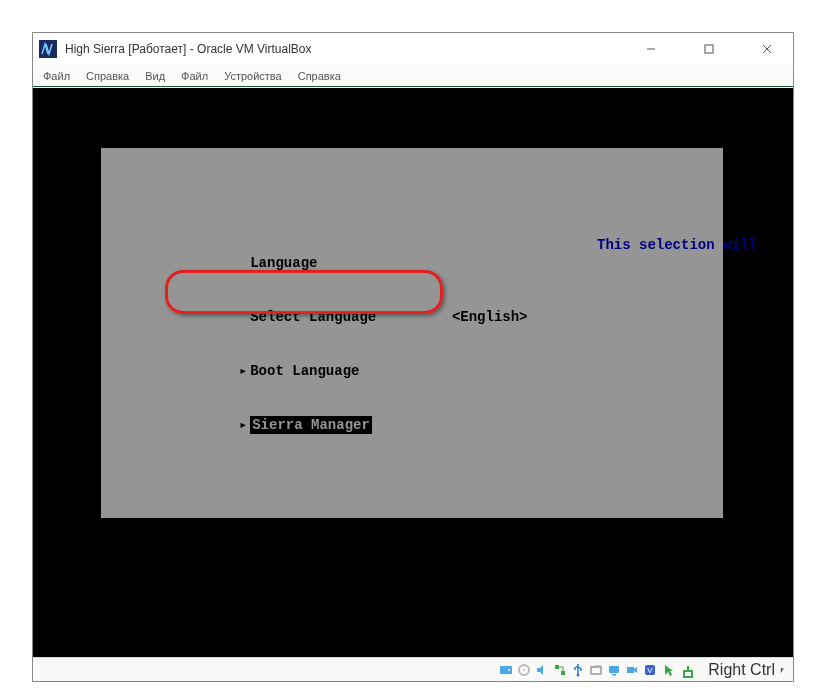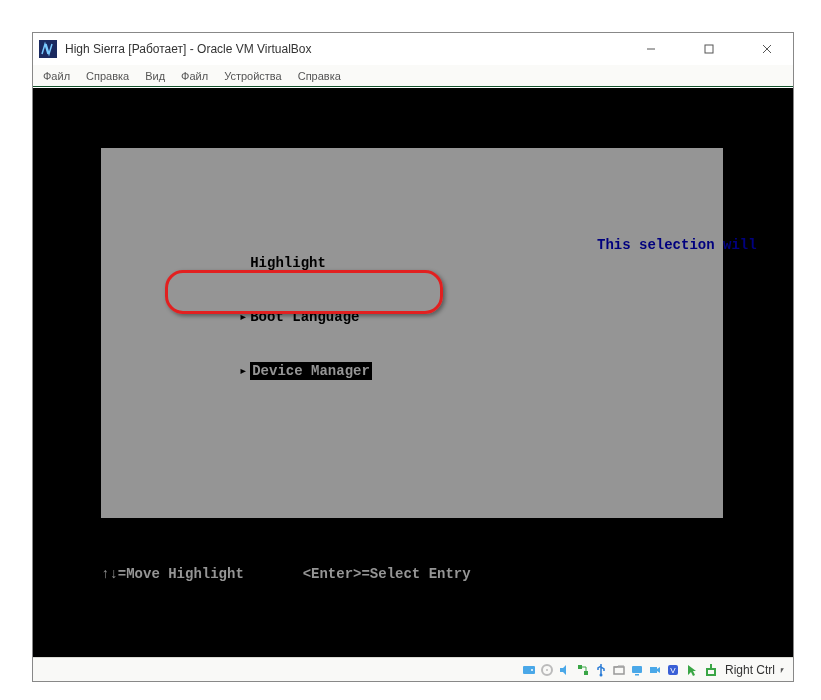--- a/index.html
+++ b/index.html
@@ -28,21 +28,21 @@
 
     
     .uefi-highlight { position:absolute; left:-4px; top:70px; width:278px; height:44px; border:3px solid #e22020; border-radius:18px; box-shadow:2px 2px 4px rgba(0,0,0,.4); pointer-events:none; }
 
     .uefi-footer { position:absolute; left:68px; top:478px; font-family:'Courier New',monospace; font-size:14px; font-weight:bold; color:#959595; white-space:pre; }
 
     
     .vm-status { position:absolute; left:0; right:0; bottom:0; height:24px; background:#f9f9f7; border-top:1px solid #dcdcd6; display:flex; align-items:center; justify-content:flex-end; padding:0 6px; gap:2px; }
     .vm-status .statusicons { display:flex; gap:2px; margin-right:4px; }
     .vm-status .si { width:16px; height:16px; display:flex; align-items:center; justify-content:center; }
-    .vm-status .hostkey { font-size:12px; color:#333; display:flex; align-items:center; gap:8px; }
+    .vm-status .hostkey { font-size:16px; color:#333; display:flex; align-items:center; gap:14px; }
     .vm-status .hostkey .keyicon { width:12px; height:12px; }
     .vm-status .chev { width:10px; height:16px; display:flex; align-items:center; justify-content:center; color:#555; font-size:10px; }
 
     .si svg { display:block; }
   </style>
 </head>
 <body>
 
 <div class="vbox-window">
 
@@ -81,32 +81,32 @@
     <span>Файл</span>
     <span>Устройства</span>
     <span>Справка</span>
   </div>
 
   <div class="vm-display">
 
     <div class="uefi-panel">
       <div class="uefi-body">
         <div class="uefi-left">
-          <span class="uefi-item"><span class="uefi-arrow"> </span><span>Highlight</span></span>
+          <span class="uefi-item"><span class="uefi-arrow"> </span><span>Language</span></span>
+          <span class="uefi-item"><span class="uefi-arrow"> </span><span>Select Language</span>         <span>&lt;English&gt;</span></span>
           <span class="uefi-item"><span class="uefi-arrow">▸</span><span>Boot Language</span></span>
-          <span class="uefi-item"><span class="uefi-arrow">▸</span><span class="uefi-sel">Device Manager</span></span>
+          <span class="uefi-item"><span class="uefi-arrow">▸</span><span class="uefi-sel">Sierra Manager</span></span>
         </div>
         <div class="uefi-help">
           <div>This selection will</div>
         </div>
         <div class="uefi-highlight"></div>
       </div>
     </div>
 
-    <div class="uefi-footer">↑↓=Move Highlight       &lt;Enter&gt;=Select Entry</div>
 
   </div>
 
   <div class="vm-status">
     <div class="statusicons">
       <span class="si">
           <svg width="14" height="14" viewBox="0 0 14 14">
             <rect x="1" y="3" width="12" height="8" rx="1" fill="#4aa8e8"></rect>
             <circle cx="10" cy="7" r="1" fill="#fff"></circle>
           </svg>

